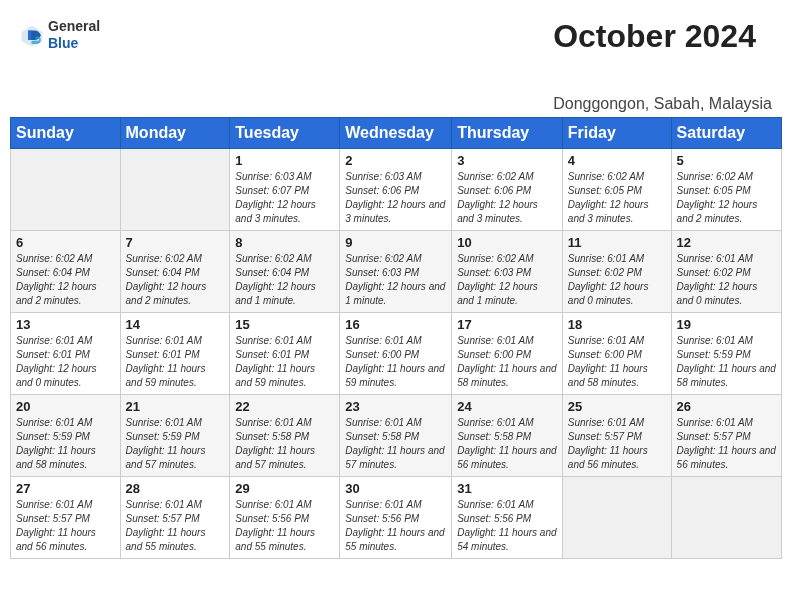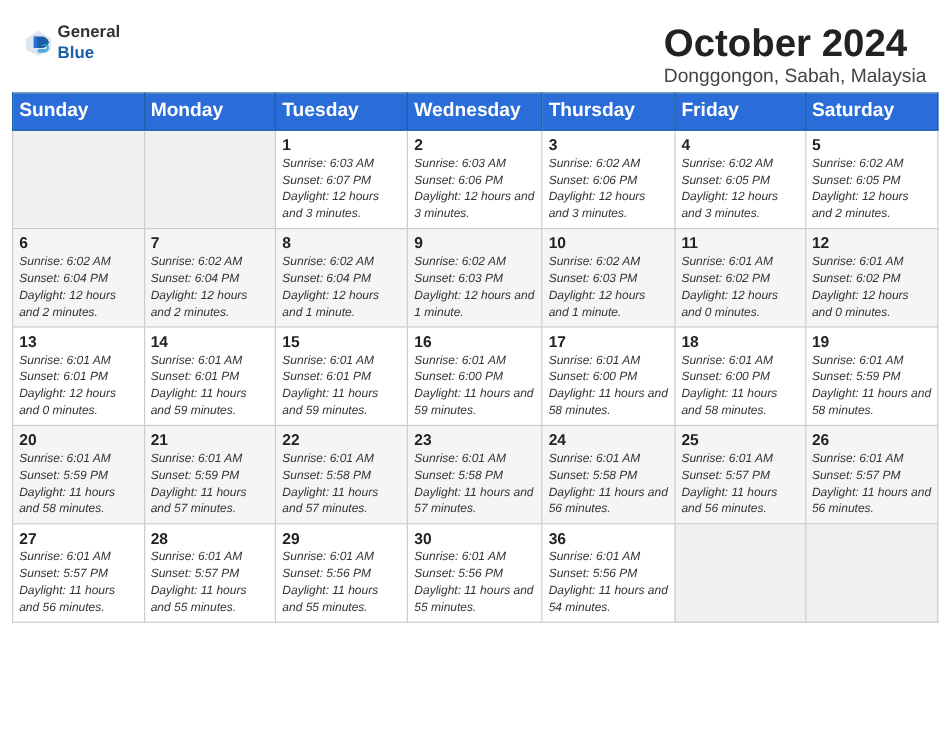--- a/index.html
+++ b/index.html
@@ -39,20 +39,21 @@
       text-align: left;
     }
     .month-title {
       font-size: 32px;
       font-weight: bold;
       color: #222;
     }
     .location {
       font-size: 16px;
       color: #444;
+      margin-top: 40px;
     }
     .calendar {
       width: 100%;
       border-collapse: collapse;
       font-size: 10.5px;
     }
     .calendar thead tr th {
       background-color: #2a6dd9;
       color: #fff;
       padding: 6px 5px;
@@ -314,21 +315,21 @@
 Sunset: 5:56 PM
 Daylight: 11 hours and 55 minutes.</div>
         </td>
         <td>
           <div class="cell-day">30</div>
           <div class="cell-info" style="white-space: pre-line;">Sunrise: 6:01 AM
 Sunset: 5:56 PM
 Daylight: 11 hours and 55 minutes.</div>
         </td>
         <td>
-          <div class="cell-day">36</div>
+          <div class="cell-day">31</div>
           <div class="cell-info" style="white-space: pre-line;">Sunrise: 6:01 AM
 Sunset: 5:56 PM
 Daylight: 11 hours and 54 minutes.</div>
         </td>
         <td class="empty-cell"></td>
         <td class="empty-cell"></td>
       </tr>
     </tbody>
 </table>
 

